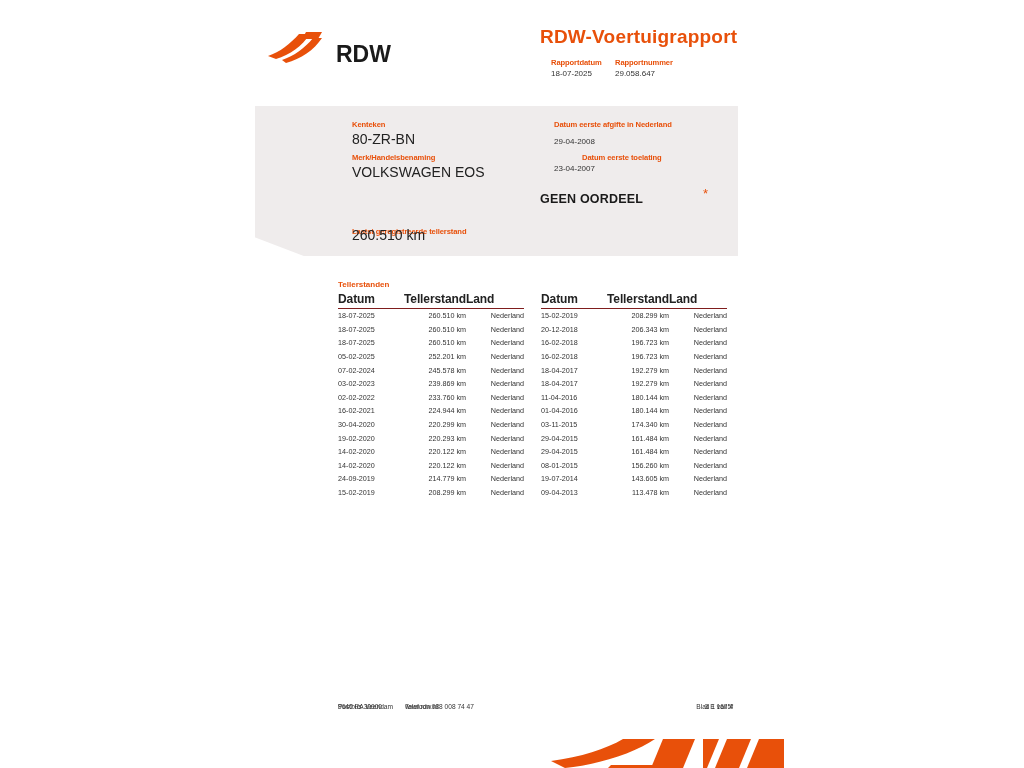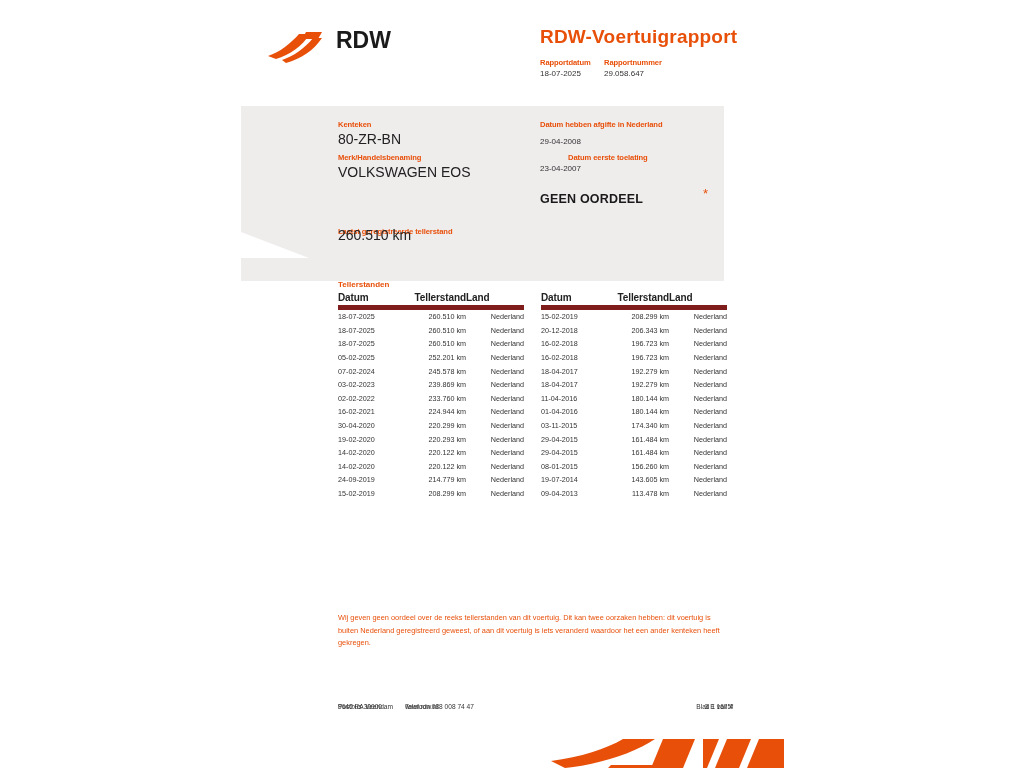--- a/index.html
+++ b/index.html
@@ -31,21 +31,21 @@
     height: 50px;
   }
   .logo-mark {
     position: absolute;
     left: 0; top: 8px;
     width: 62px; height: 34px;
   }
   .brand-title {
     position: absolute;
     left: 70px;
-    top: 5px;
+    top: 19px;
     font-size: 23px;
     font-weight: bold;
     color: #1a1a1a;
     letter-spacing: 0px;
   }
   .report-title {
     position: absolute;
     left: 540px;
     top: 26px;
     font-size: 19px;
@@ -56,40 +56,40 @@
   .meta-block {
     position: absolute;
     left: 540px;
     top: 58px;
     font-size: 8px;
   }
   .meta-col {
     display: inline-block;
     vertical-align: top;
   }
-  .meta-col.c1 { width: 64px; }
+  .meta-col.c1 { width: 64px; margin-left: 11px; }
   .meta-label {
     font-weight: bold;
     color: #e8500a;
     font-size: 7.6px;
     letter-spacing: -0.1px;
   }
   .meta-value {
     color: #333333;
     font-size: 8px;
     margin-top: 2px;
   }
 
   
   .summary {
     position: absolute;
-    left: 241px;
+    left: 255px;
     top: 106px;
     width: 483px;
-    height: 175px;
+    height: 150px;
     background: #efecec;
   }
   .summary-notch {
     position: absolute;
     left: 241px;
     top: 232px;
     width: 68px;
     height: 26px;
     background: #ffffff;
     clip-path: polygon(0 0, 0 100%, 100% 100%);
@@ -139,24 +139,24 @@
   .tbl {
     position: absolute;
     top: 292px;
     width: 186px;
     border-collapse: collapse;
     font-size: 7.4px;
   }
   .tbl.left  { left: 338px; }
   .tbl.right { left: 541px; }
   .tbl th {
-    font-size: 10px;
+    font-size: 12px;
     font-weight: bold;
     color: #222222;
-    border-bottom: 5px solid #7f1d1d;
+    border-bottom: 1px solid #7f1d1d;
     padding: 0 0 2px 0;
     text-align: left;
     letter-spacing: -0.1px;
   }
   .tbl th.c-date { width: 66px; }
   .tbl th.c-odo  { width: 62px; text-align: right; }
   .tbl th.c-land { width: 58px; text-align: left; }
   .tbl td {
     color: #333333;
     padding: 2.3px 0 2.3px 0;
@@ -243,21 +243,21 @@
   <div class="summary">
     <div class="field-label" style="left:97px; top:14px;">Kenteken</div>
     <div class="field-value" style="left:97px; top:25px;">80-ZR-BN</div>
 
     <div class="field-label" style="left:97px; top:47px;">Merk/Handelsbenaming</div>
     <div class="field-value" style="left:97px; top:58px;">VOLKSWAGEN EOS</div>
 
     <div class="field-label" style="left:97px; top:110px;margin-top:11px;">Laatst geregistreerde tellerstand</div>
     <div class="field-value" style="left:97px; top:121px;">260.510 km</div>
 
-    <div class="field-label" style="left:299px; top:14px;">Datum hebben afgifte in Nederland</div>
+    <div class="field-label" style="left:299px; top:14px;">Datum eerste afgifte in Nederland</div>
     <div class="field-value small" style="left:299px; top:25px;margin-top:6px;">29-04-2008</div>
 
     <div class="field-label" style="left:299px; top:47px;padding-left:28px;">Datum eerste toelating</div>
     <div class="field-value small" style="left:299px; top:58px;">23-04-2007</div>
   </div>
   <div class="summary-notch"></div>
 
   <div class="verdict">GEEN OORDEEL</div>
   <div class="verdict-star">*</div>
 
@@ -421,21 +421,20 @@
         </tr>
         <tr>
           <td class="c-date">09-04-2013</td>
           <td class="c-odo">113.478 km</td>
           <td class="c-land">Nederland</td>
         </tr>
       </tbody>
   </table>
 
   <div class="footnote">
-    <div class="footnote-body">Wij geven geen oordeel over de reeks tellerstanden van dit voertuig. Dit kan twee oorzaken hebben: dit voertuig is buiten Nederland geregistreerd geweest, of aan dit voertuig is iets veranderd waardoor het een ander kenteken heeft gekregen.</div>
   </div>
 
   <div class="footer">
     <div class="f-col fc1">Postbus 30000</div>
     <div class="f-col fc2">Telefoon 088 008 74 47</div>
     <div class="f-col fc3">Blad 1 van 4</div>
     <div class="f-col fc1 footer-line2">9640 RA Veendam</div>
     <div class="f-col fc2 footer-line2">www.rdw.nl</div>
     <div class="f-col fc3 footer-line2">3 E 1675f</div>
   </div>

